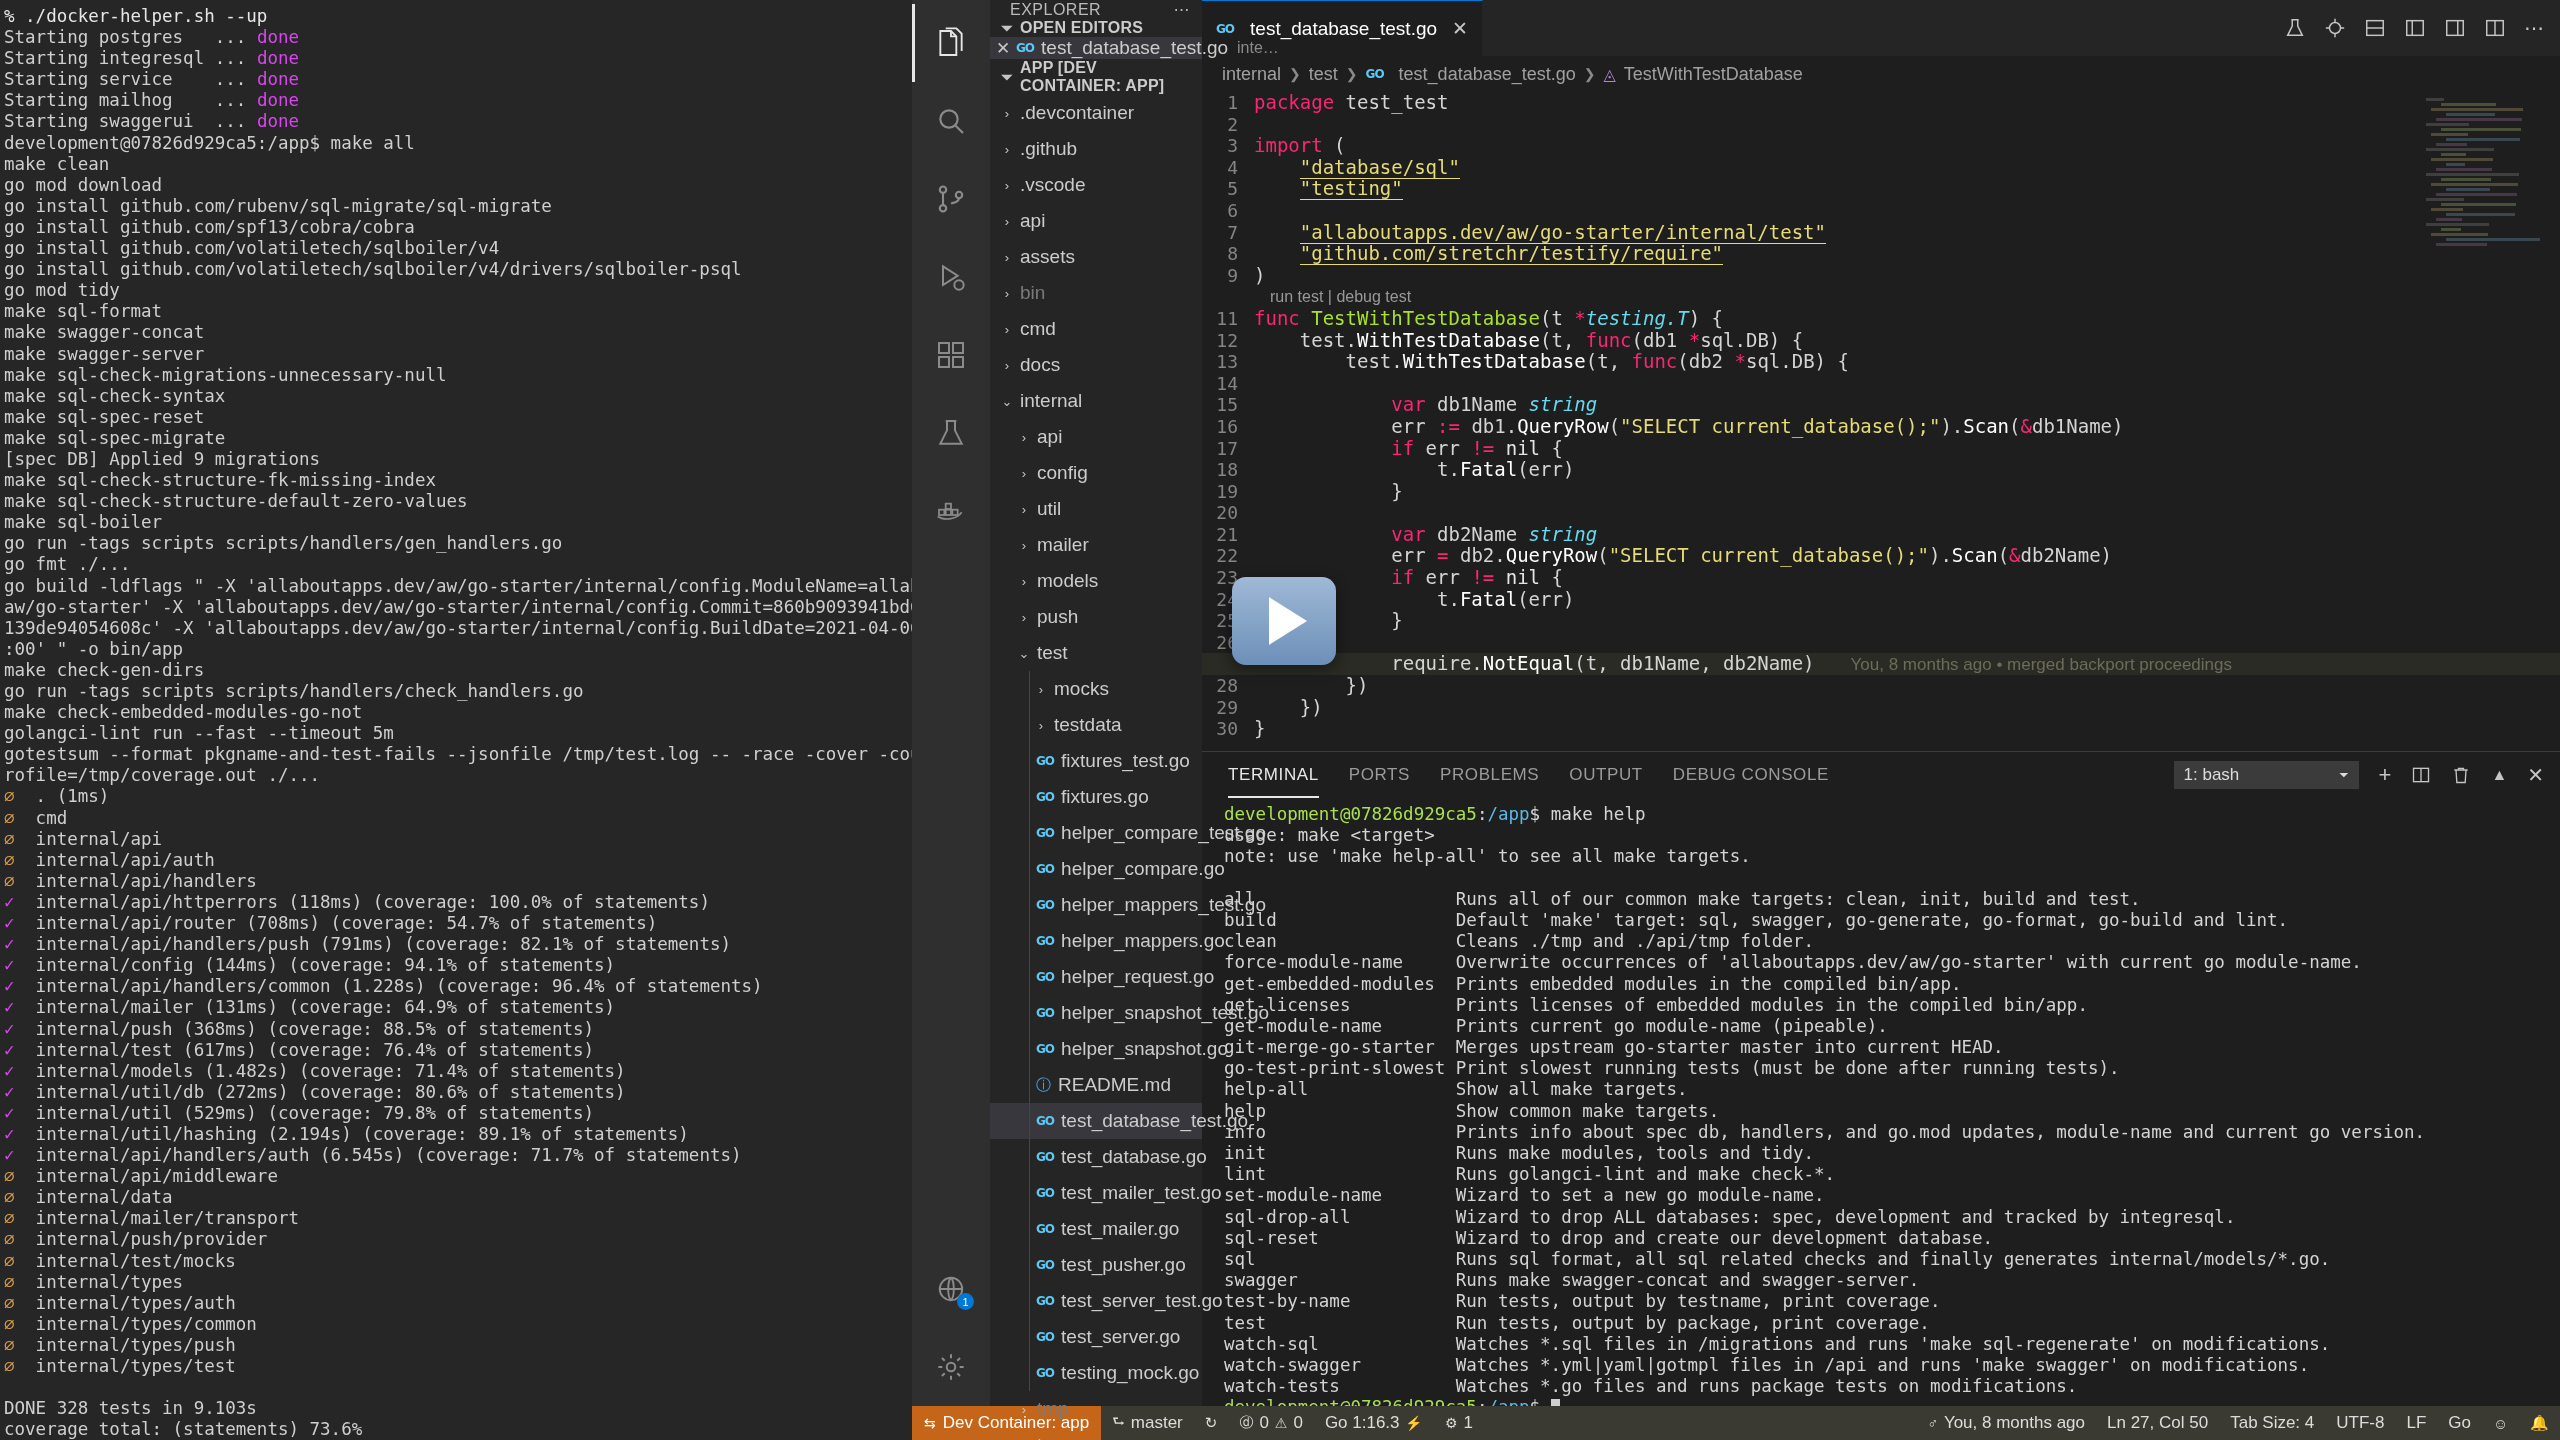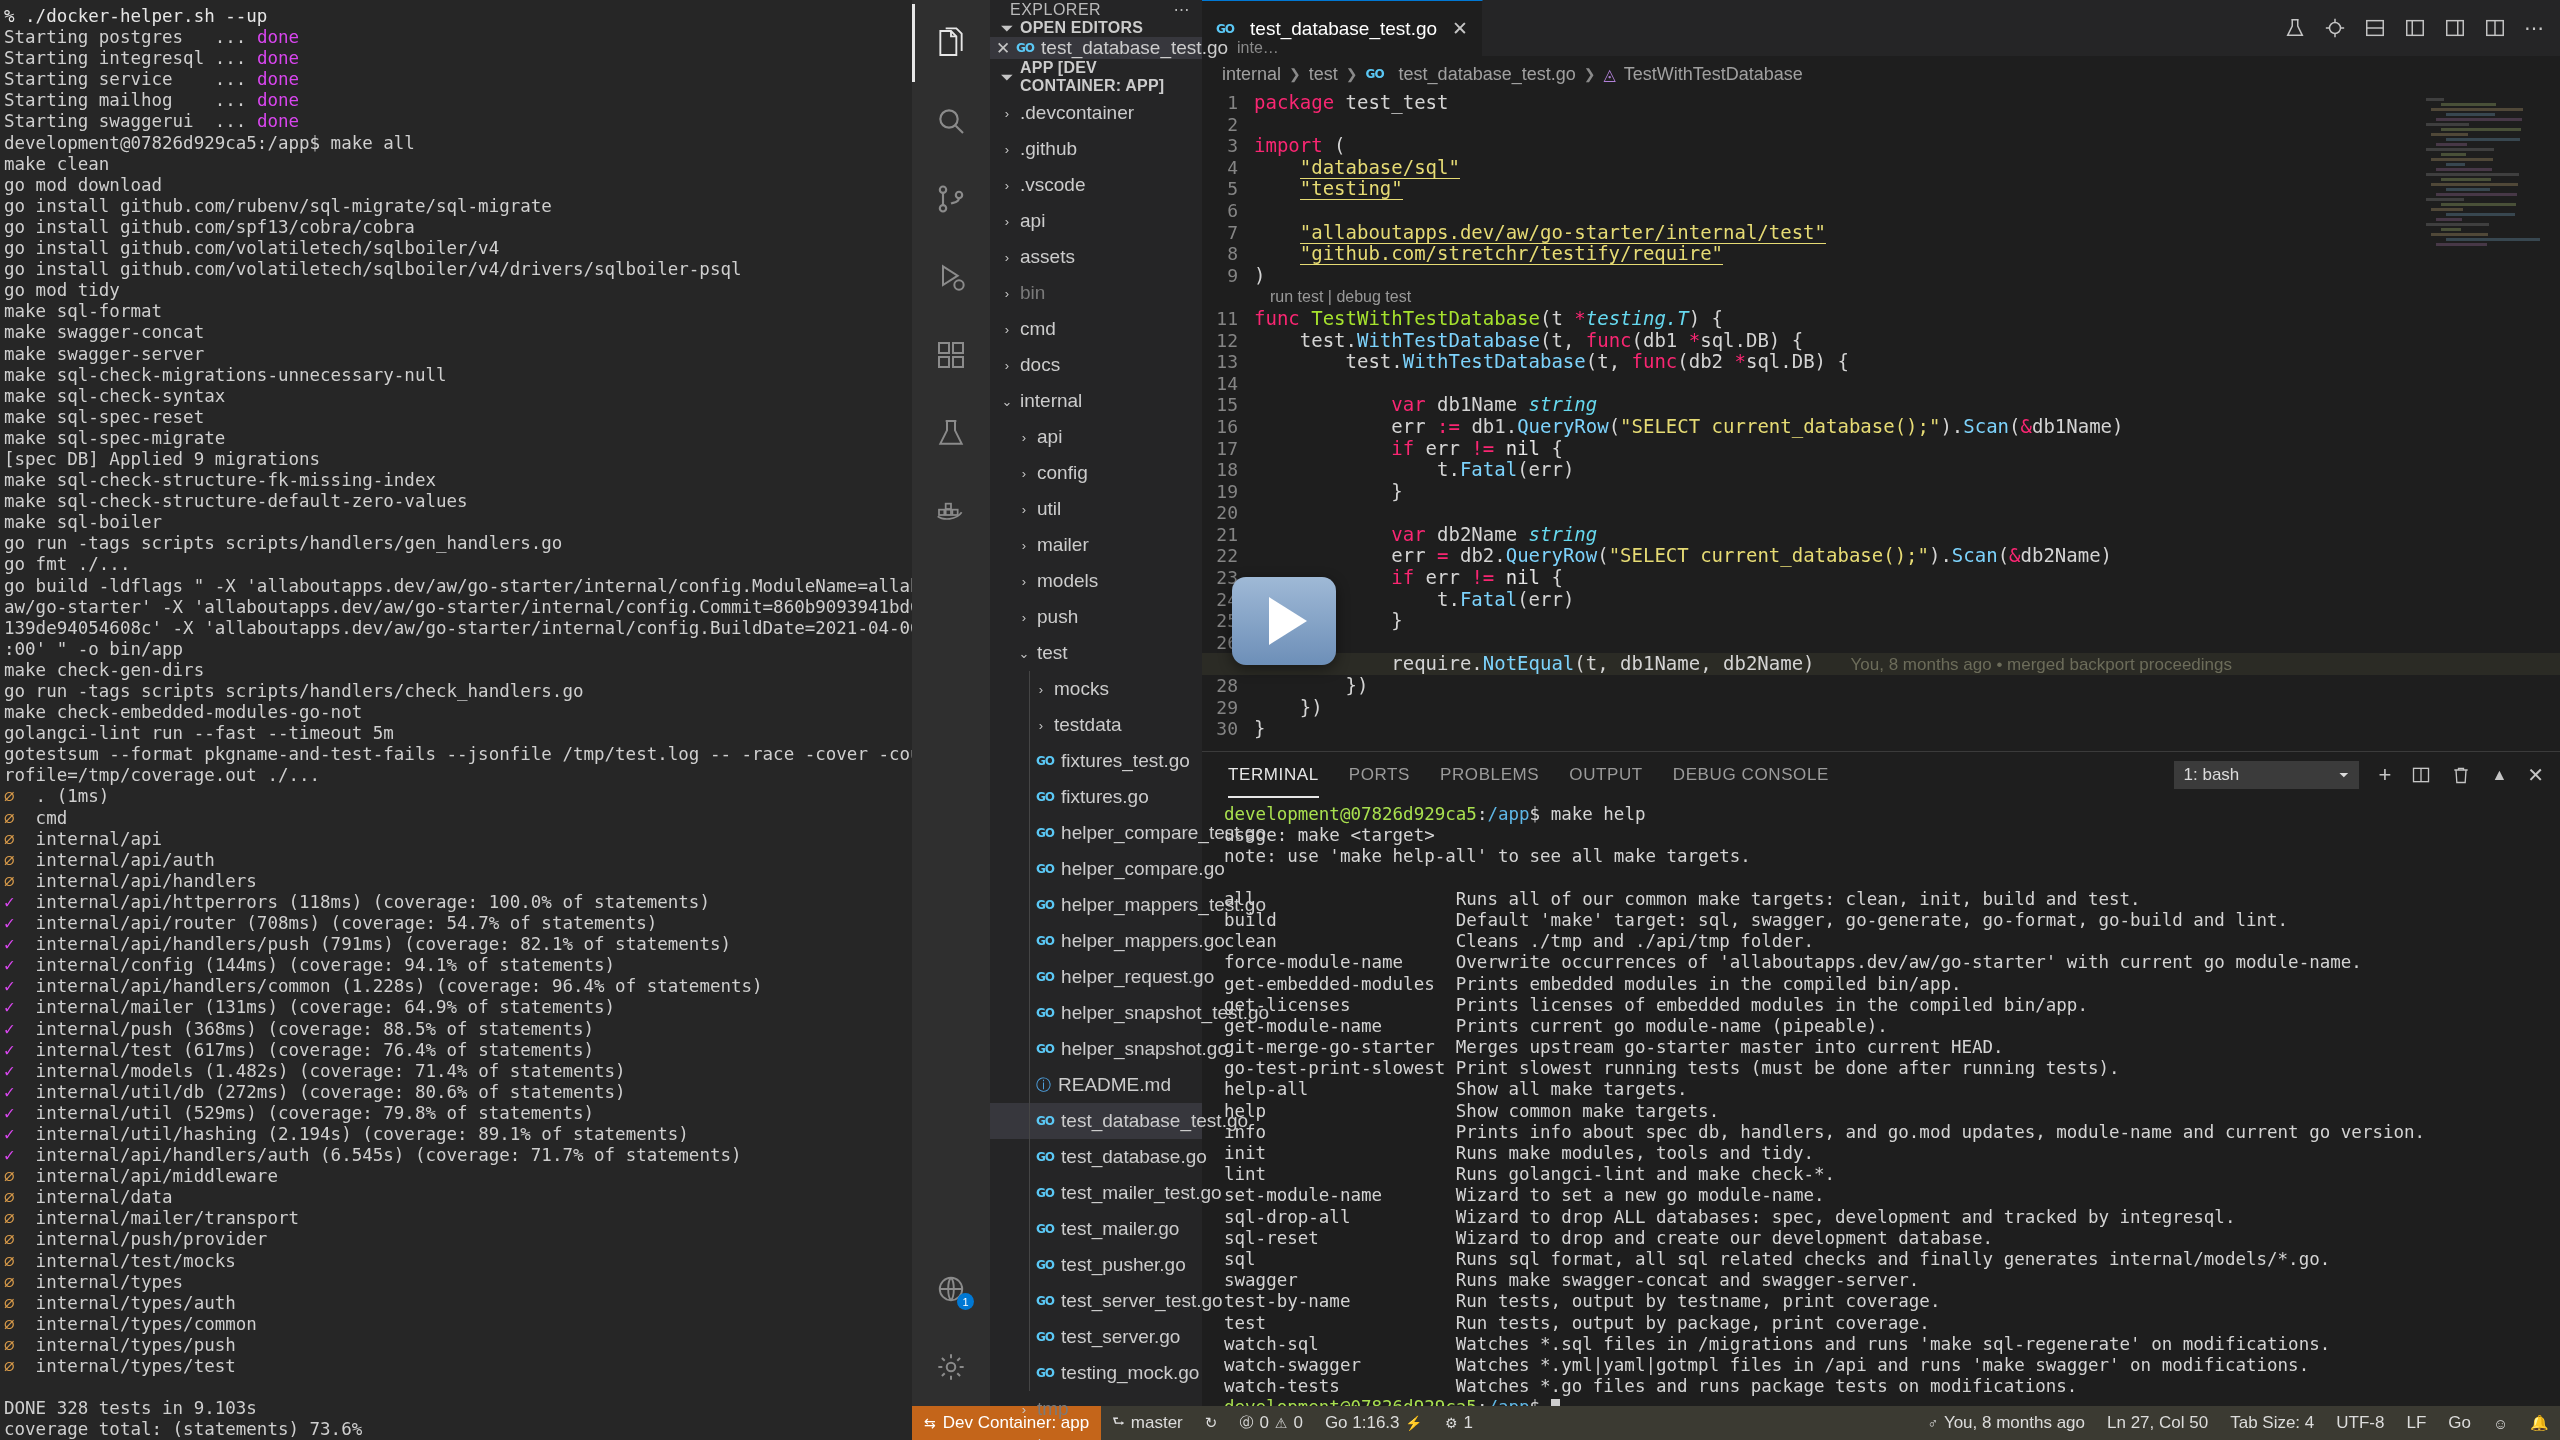--- a/index.html
+++ b/index.html
@@ -82,21 +82,21 @@
     padding-right:16px; flex:none; }
   .gutter.cur { color:#c6c6c6; }
   .codetext { flex:1; color:#d4d4d4; }
   .codelens { height:21.6px; color:#999999; font-size:16px; padding-left:68px;
     font-family:"Liberation Sans", sans-serif; }
   .kw   { color:#f92672; }
   .fn   { color:#a6e22e; }
   .typ  { color:#66d9ef; font-style:italic; }
   .str  { color:#e6db74; }
   .num  { color:#e5e5e5; }
-  .meth { color:#7dd3fc;margin-top:41px; }
+  .meth { color:#ffffff;margin-top:41px; }
   .var  { color:#d4d4d4; }
   .op   { color:#f92672; }
   .ws   { color:#3b3b3b; }
   .underln { border-bottom:1px solid #e6db74; }
   .blameline { background:#2b2b25; }
   .blame { color:#6c6c5a; font-family:"Liberation Sans", sans-serif; font-size:17px;
     margin-left:36px; }
   .minimap { position:absolute; right:14px; top:6px; width:120px; height:180px;
     opacity:.55; }
   .mm-line { height:3px; margin-bottom:2px; }

